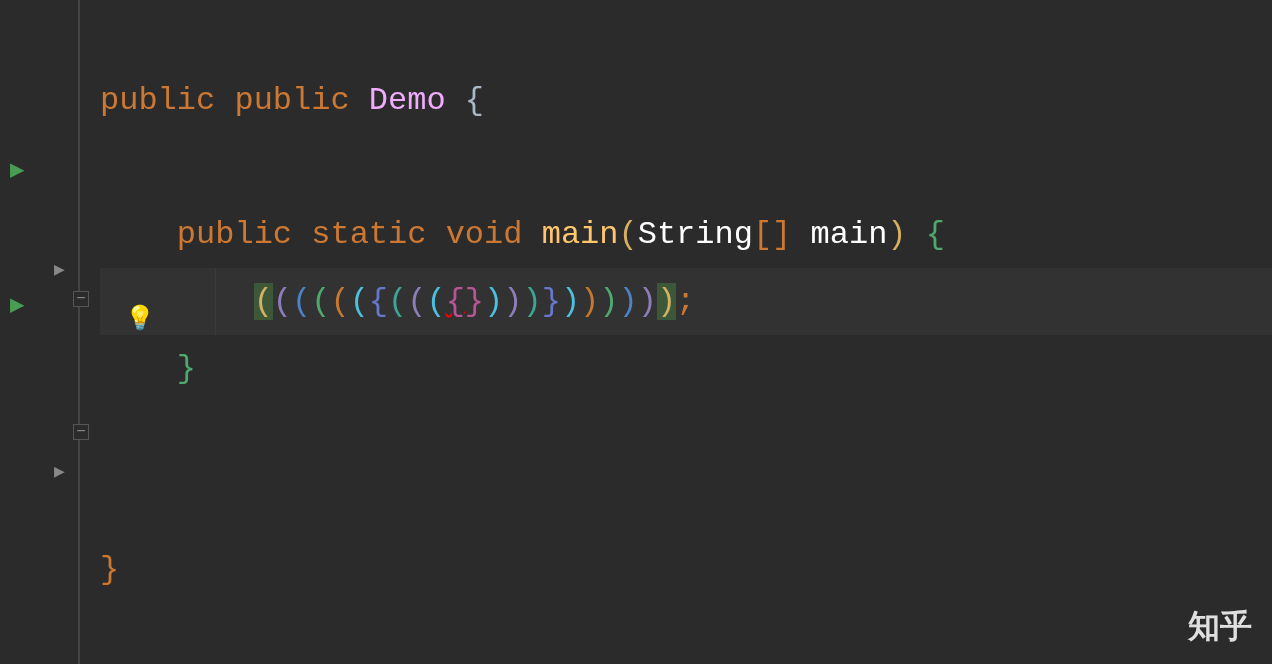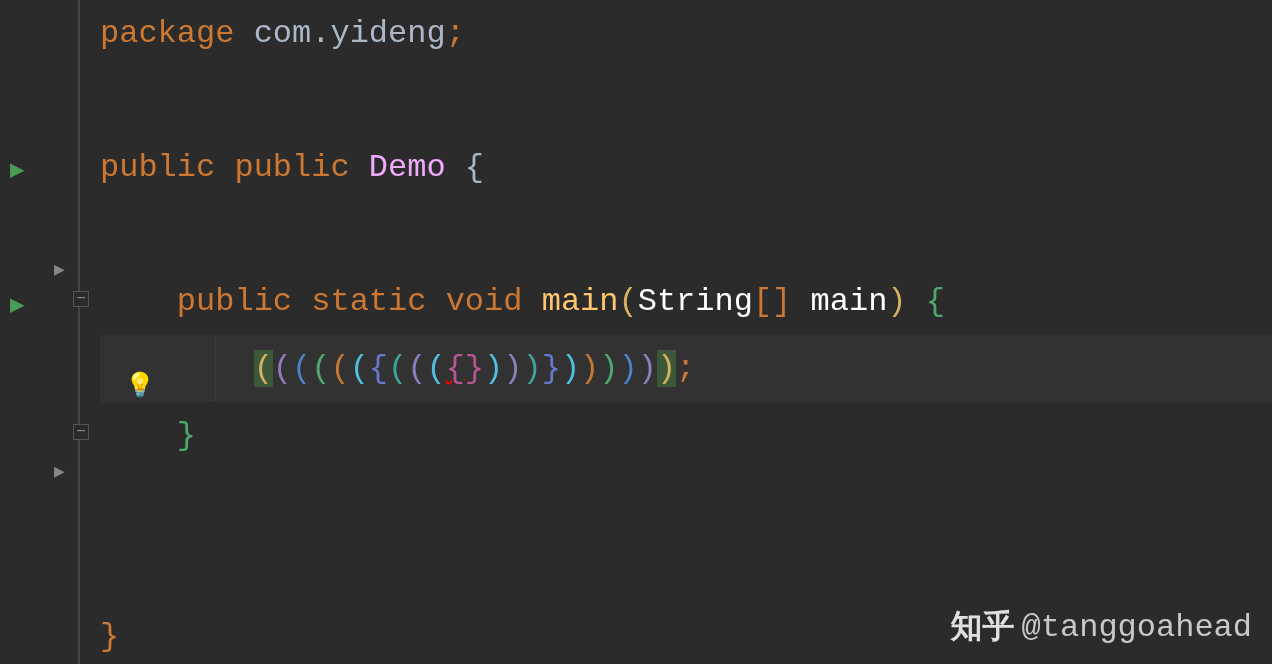--- a/index.html
+++ b/index.html
@@ -140,29 +140,27 @@
   <div class="gutter">
     <div class="gutter-line-bg"></div>
     <div class="run-icon run-icon-1">▶</div>
     <div class="run-icon run-icon-2">▶</div>
     <div class="fold-icon fold-icon-1">▶</div>
     <div class="fold-icon fold-icon-2">▶</div>
     <div class="fold-minus fold-minus-1">−</div>
     <div class="fold-minus fold-minus-2">−</div>
   </div>
   <div class="code-area">
-    <div class="code-line"><span class="kw">package</span> <span class="punct">com.yideng</span><span class="semi">;</span></div>
     <div class="code-line"> </div>
     <div class="code-line"><span class="kw">public</span> <span class="kw">public</span> <span class="cls">Demo</span> <span class="punct">{</span></div>
     <div class="code-line"> </div>
     <div class="code-line">    <span class="kw">public</span> <span class="kw">static</span> <span class="kw">void</span> <span class="method">main</span><span class="rb-yellow">(</span><span class="type">String</span><span class="kw">[]</span> <span class="type">main</span><span class="rb-yellow">)</span> <span class="rb-green">{</span></div>
     <div class="code-line current-line"><span class="light-bulb">💡</span><span class="indent-guide"></span>        <span class="rb-yellow brace-highlight-bg">(</span><span class="rb-purple">(</span><span class="rb-blue">(</span><span class="rb-green">(</span><span class="rb-orange">(</span><span class="rb-cyan">(</span><span class="rb-indigo">{</span><span class="rb-teal">(</span><span class="rb-purple">(</span><span class="rb-cyan">(</span><span class="rb-magenta error-underline">{</span><span class="rb-magenta">}</span><span class="rb-cyan">)</span><span class="rb-purple">)</span><span class="rb-teal">)</span><span class="rb-indigo">}</span><span class="rb-cyan">)</span><span class="rb-orange">)</span><span class="rb-green">)</span><span class="rb-blue">)</span><span class="rb-purple">)</span><span class="rb-yellow brace-highlight-bg">)</span><span class="semi">;</span></div>
     <div class="code-line">    <span class="rb-green">}</span></div>
     <div class="code-line"> </div>
     <div class="code-line"> </div>
     <div class="code-line"><span class="kw">}</span></div>
   </div>
 </div>
 
 <div class="watermark">
   <span class="zhihu-icon">知乎</span>
-  <span>@tanggoahead</span>
 </div>
 
 </body></html>

